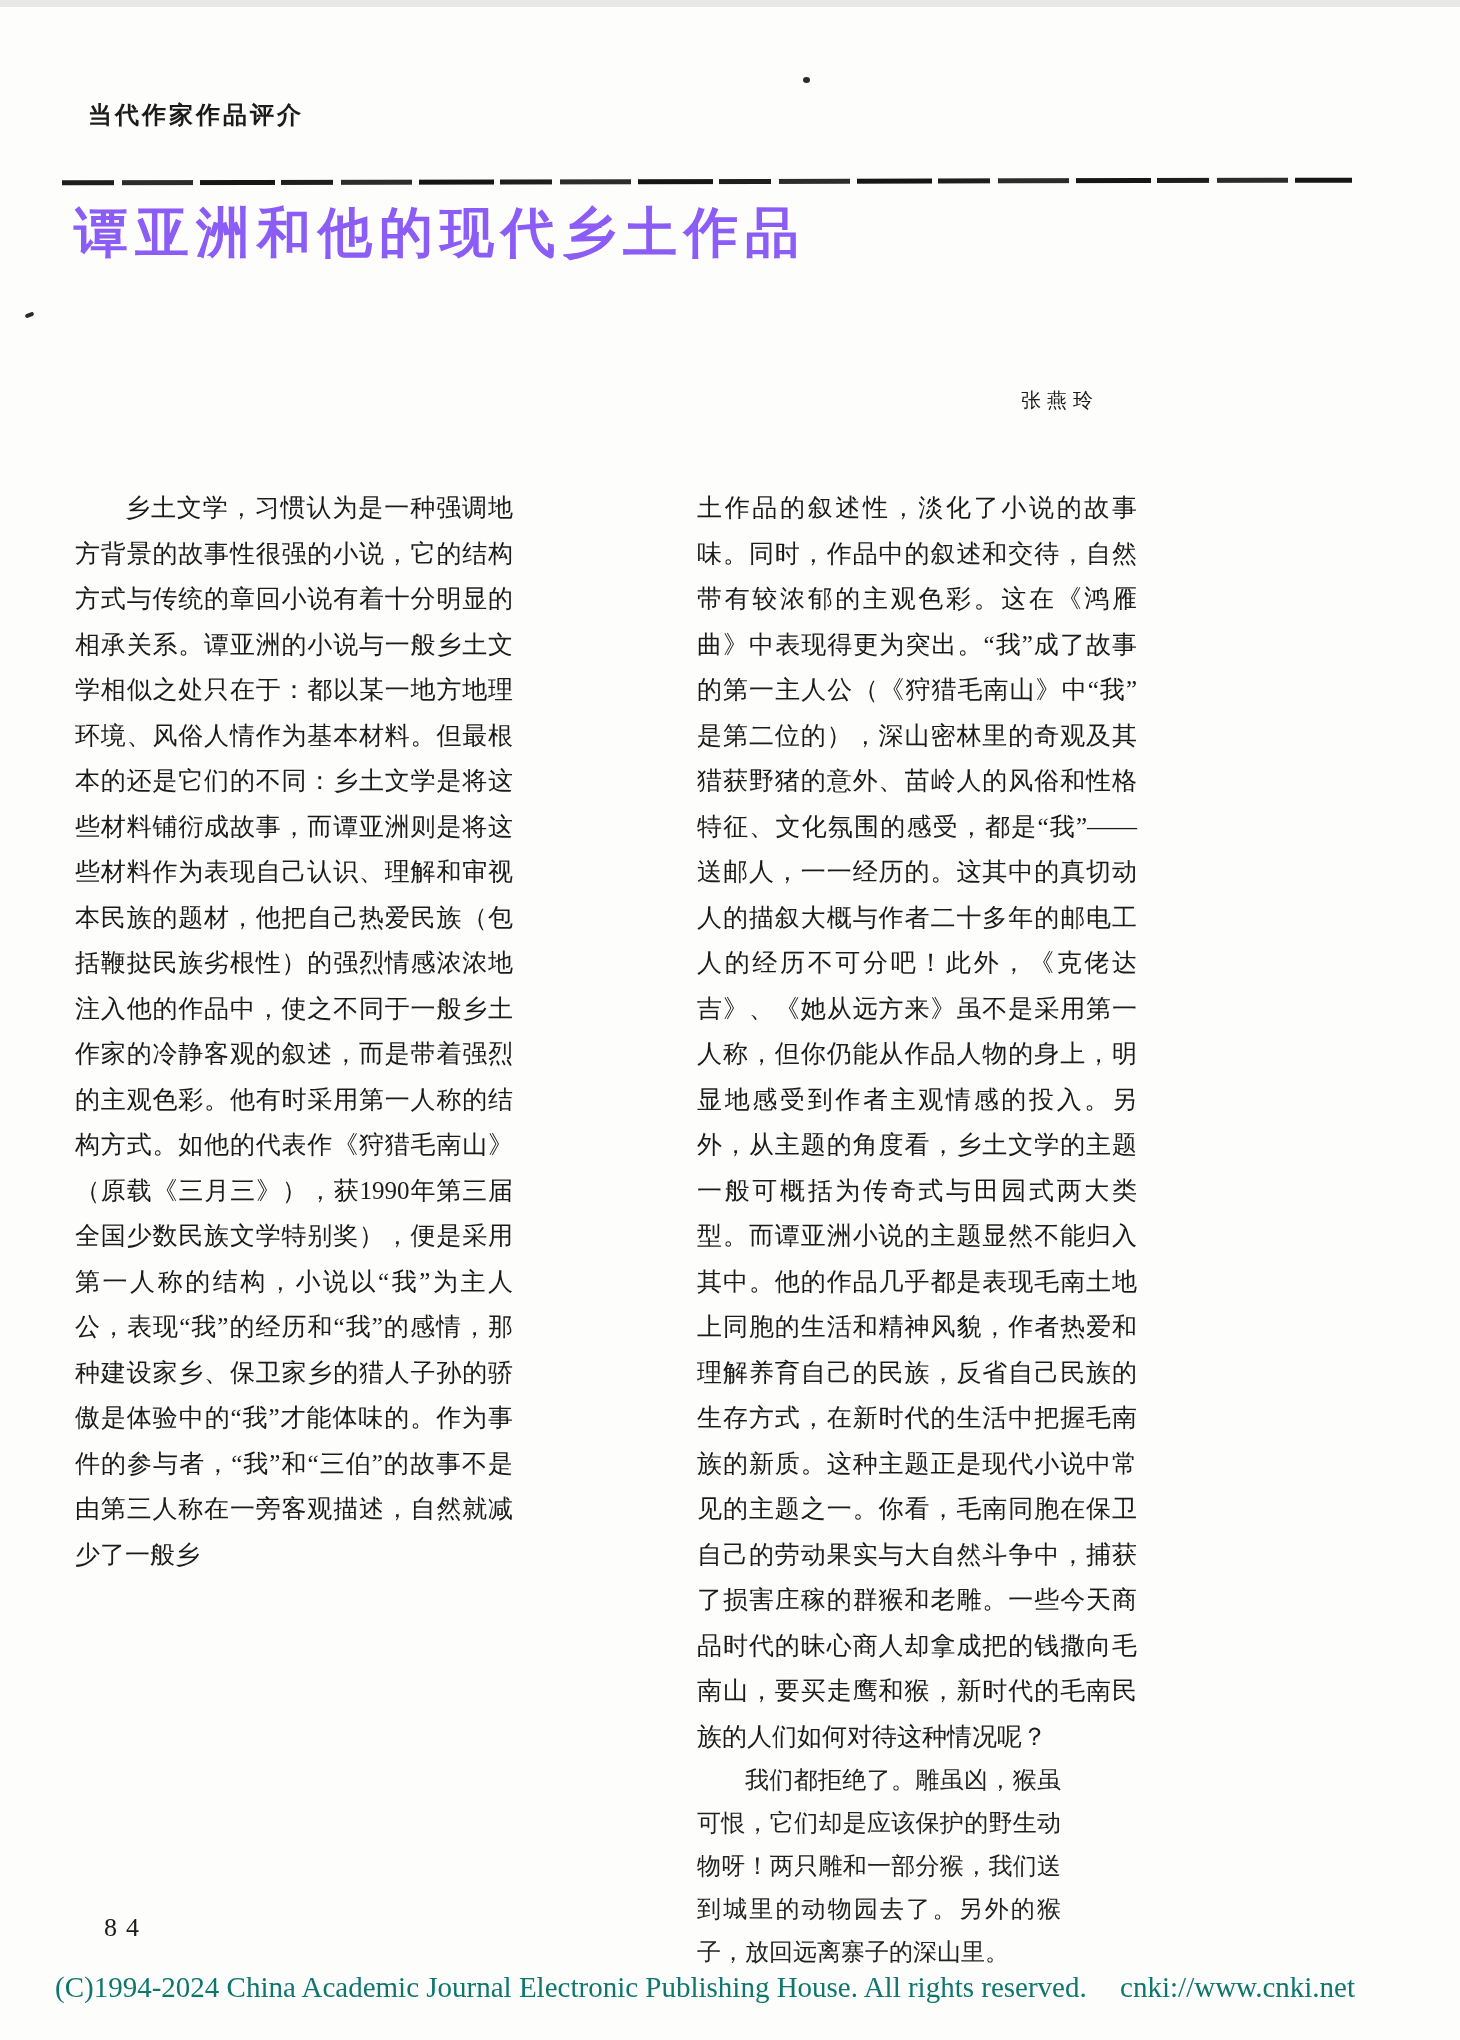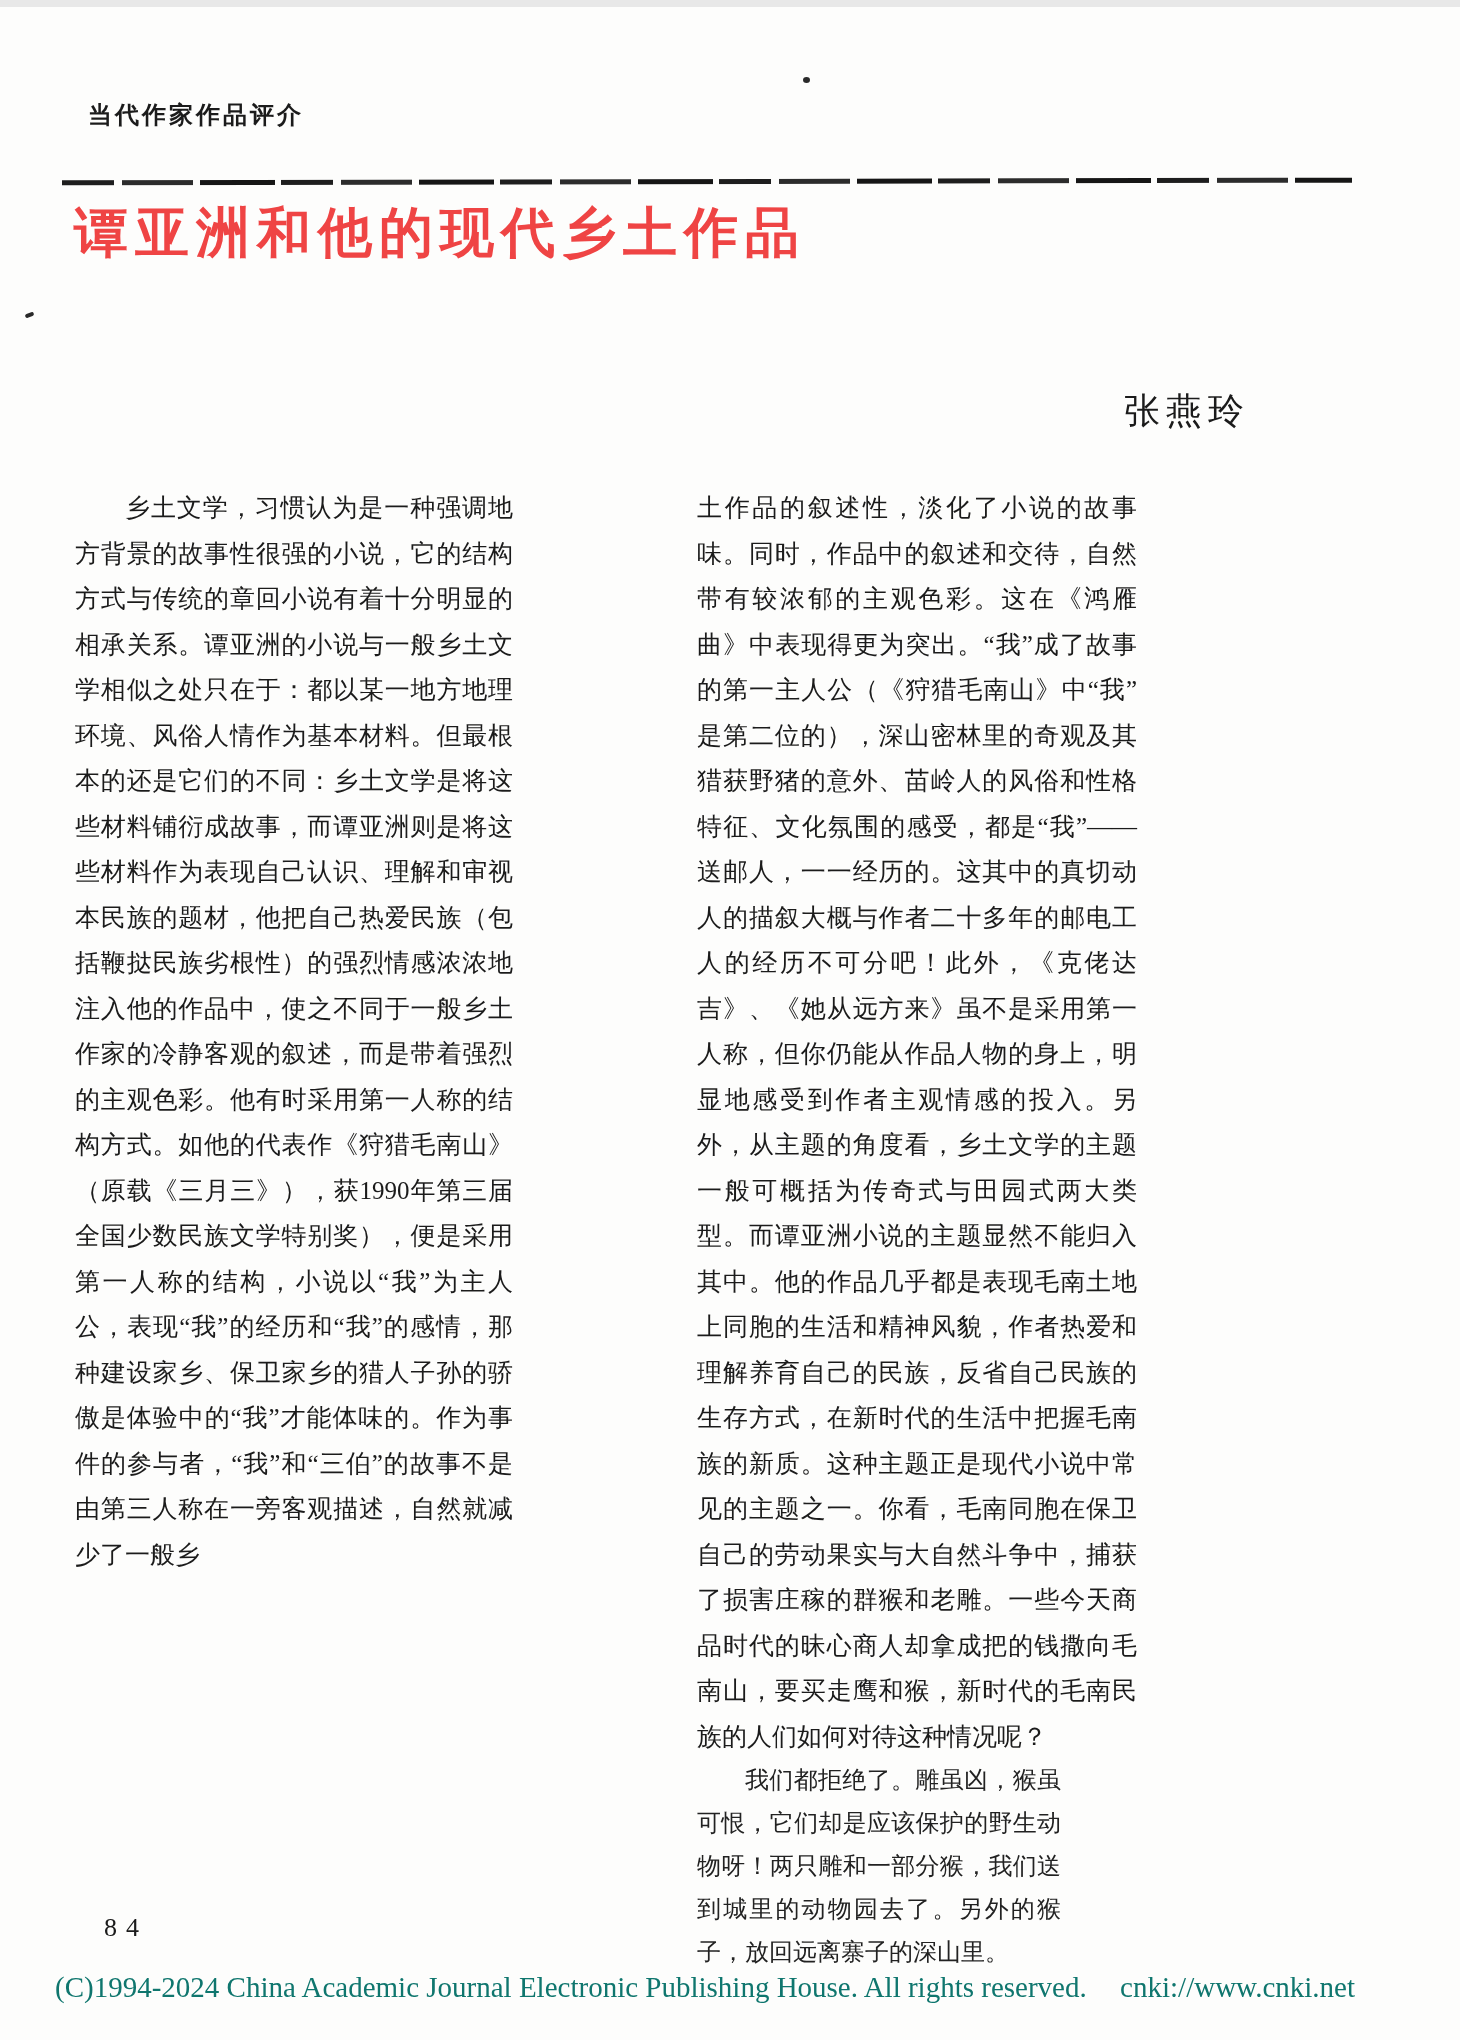--- a/index.html
+++ b/index.html
@@ -27,25 +27,25 @@
       #2c2c2c 60px,#2c2c2c 131px,
       rgba(30,30,30,0) 131px,rgba(30,30,30,0) 138px,
       #161616 138px,#161616 213px,
       rgba(30,30,30,0) 213px,rgba(30,30,30,0) 219px);
     transform:rotate(-0.12deg);
   }
   .title{
     position:absolute;left:74px;top:190px;margin:0;
     font-family:"Liberation Sans","DejaVu Sans",sans-serif;
     font-size:54px;font-weight:900;letter-spacing:7px;
-    color:#ef4444;
+    color:#8b5cf6;
   }
   .author{
-    position:absolute;left:1124px;top:380px;
-    font-size:36px;letter-spacing:6px;
+    position:absolute;left:1021px;top:380px;
+    font-size:20px;letter-spacing:6px;
   }
   .col{
     position:absolute;top:478px;
     font-size:25px;line-height:45.5px;
     text-align:justify;text-justify:inter-ideograph;
     word-break:break-all;
   }
   .col p{margin:0;}
   .left{left:75px;width:438px;}
   .right{left:697px;width:440px;}

